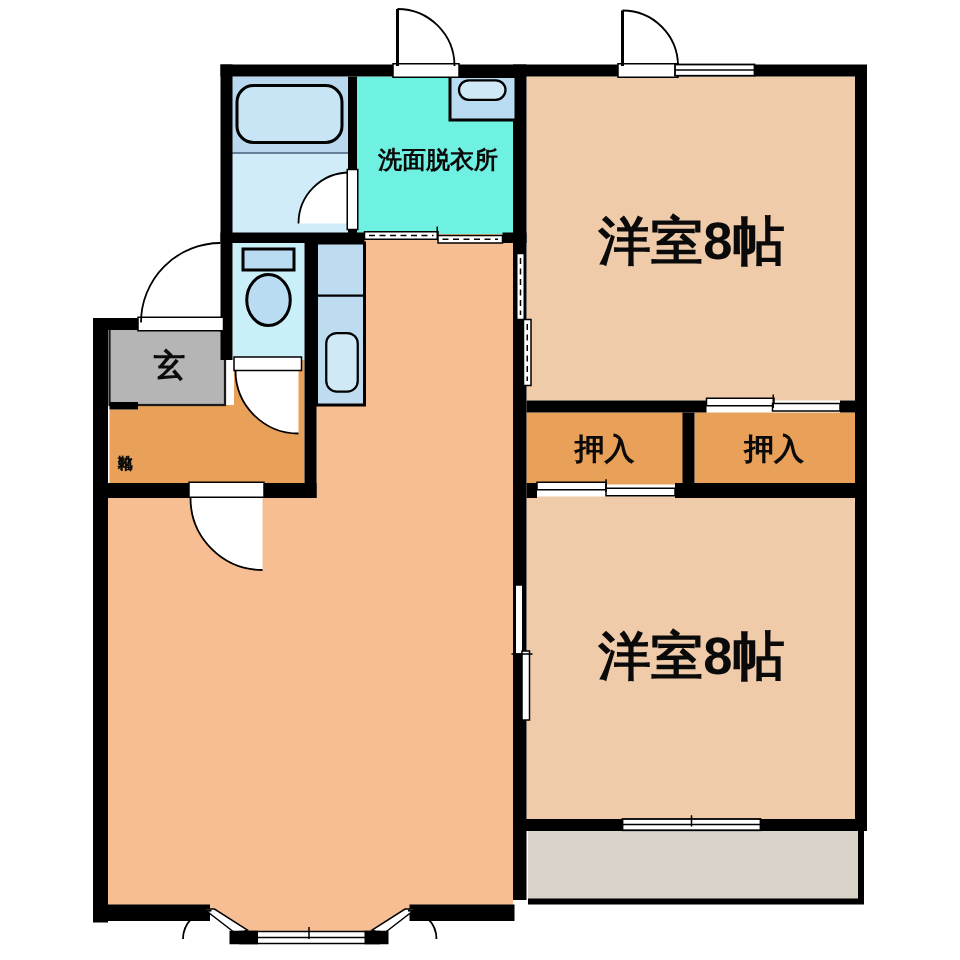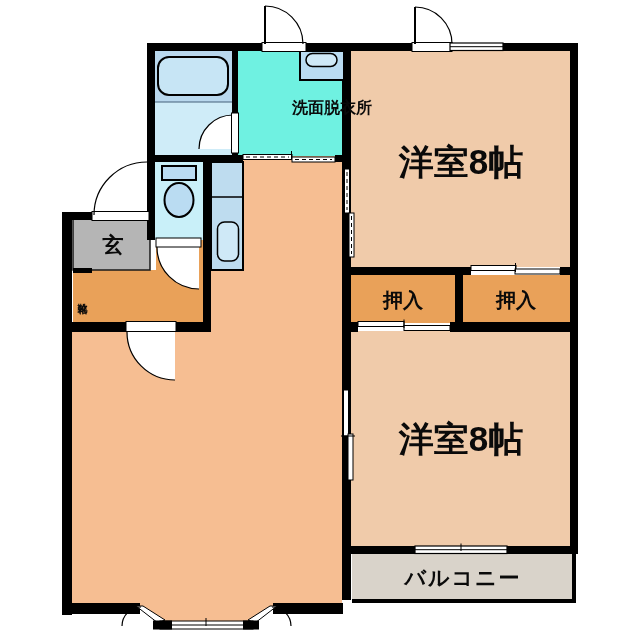--- a/index.html
+++ b/index.html
@@ -4,21 +4,21 @@
 <style>
   html,body{margin:0;padding:0;background:#ffffff;}
   #stage{position:relative;width:640px;height:640px;background:#ffffff;overflow:hidden;
          font-family:"Liberation Sans", sans-serif;}
   #plan-svg{position:absolute;left:0;top:0;}
   .lbl{position:absolute;transform:translate(-50%,-50%);font-weight:600;color:#0a0a0a;
        white-space:nowrap;line-height:1;}
   #lbl-ldk{left:216px;top:408px;font-size:34px;}
   #lbl-yoshitsu-top{left:461px;top:161px;font-size:35px;}
   #lbl-yoshitsu-btm{left:461px;top:438px;font-size:35px;}
-  #lbl-senmen{left:292px;top:108px;font-size:16px;margin-left:40px;}
+  #lbl-senmen{left:292px;top:108px;font-size:16px;}
   #lbl-oshiire-l{left:403px;top:300px;font-size:20px;}
   #lbl-oshiire-r{left:516px;top:300px;font-size:20px;}
   #lbl-genkan{left:113px;top:244px;font-size:21px;}
   #lbl-kutsubako{left:82px;top:296px;font-size:10px;writing-mode:vertical-rl;letter-spacing:1px;font-weight:700;}
   #lbl-balcony{left:463px;top:577px;font-size:21px;letter-spacing:2px;}
 </style>
 </head>
 <body>
 
 <div id="stage">
@@ -153,14 +153,13 @@
   </g>
 </svg>
 
   <div class="lbl" id="lbl-yoshitsu-top">洋室8帖</div>
   <div class="lbl" id="lbl-yoshitsu-btm">洋室8帖</div>
   <div class="lbl" id="lbl-senmen">洗面脱衣所</div>
   <div class="lbl" id="lbl-oshiire-l">押入</div>
   <div class="lbl" id="lbl-oshiire-r">押入</div>
   <div class="lbl" id="lbl-genkan">玄</div>
   <div class="lbl" id="lbl-kutsubako">靴箱</div>
-  <div class="lbl" id="lbl-balcony">バルコニー</div>
 </div>
 
 </body></html>

